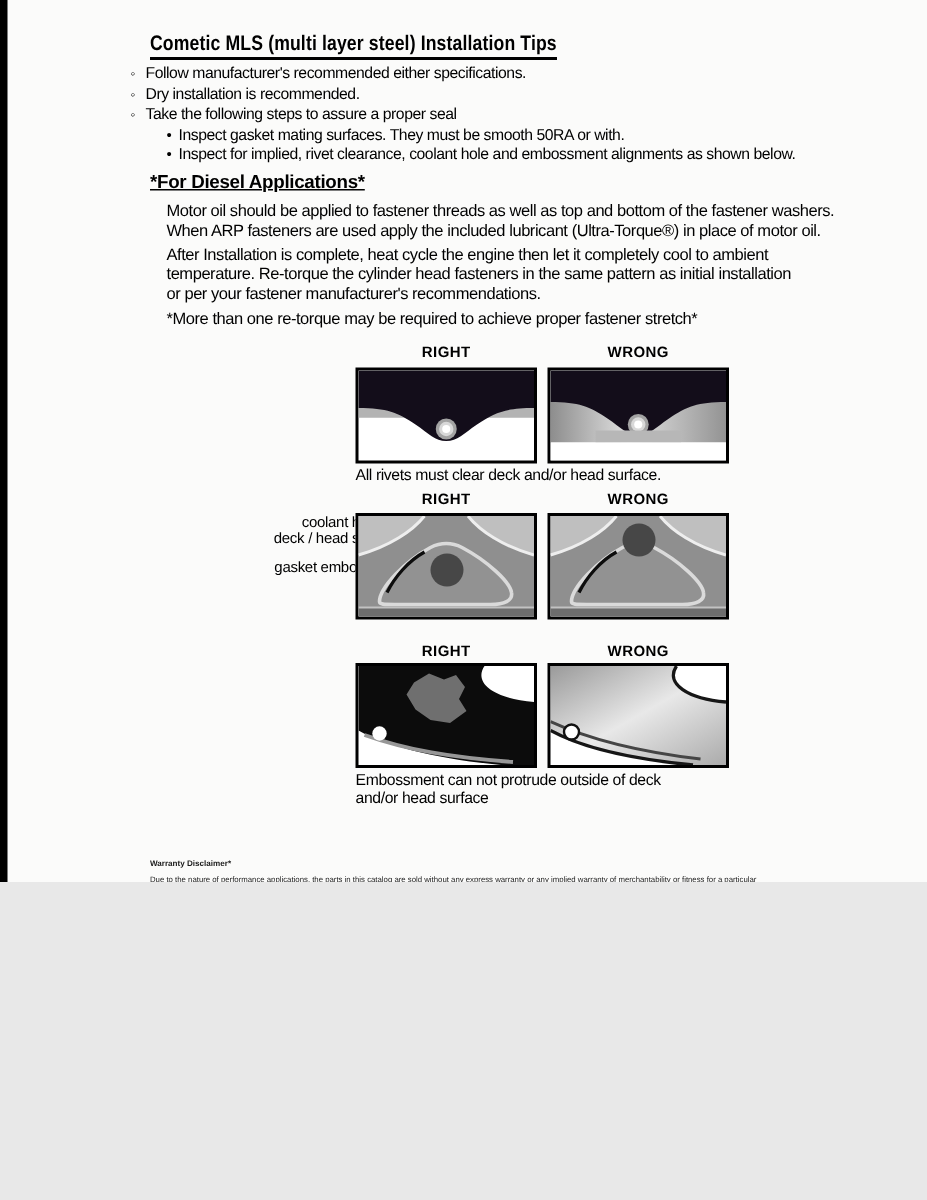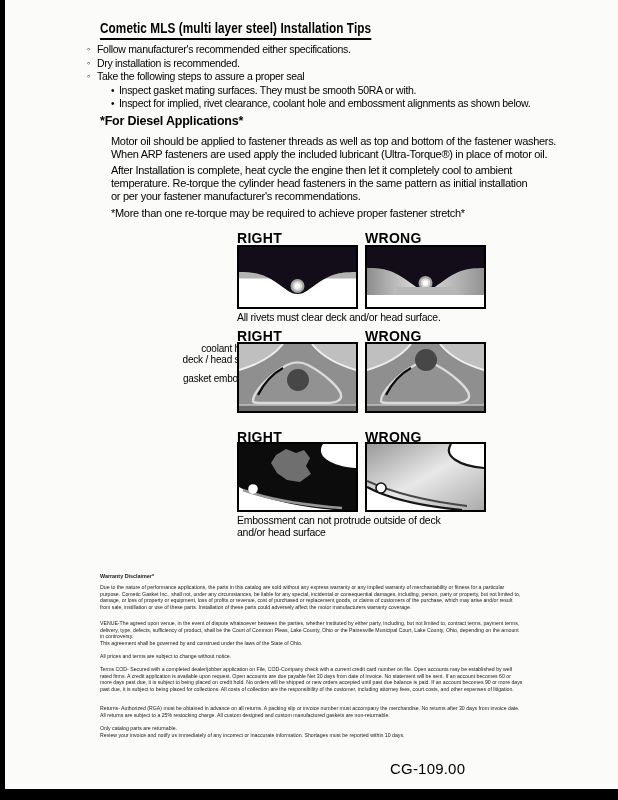--- a/index.html
+++ b/index.html
@@ -1,43 +1,43 @@
 <!DOCTYPE html>
 <html><head>
 <meta charset="utf-8">
 <style>
   html,body { margin:0; padding:0; background:#e8e8e8; }
   .page {
-    position:relative; width:618px; height:800px; margin:0 auto;
+    position:relative; width:618px; height:588px; margin:0 auto;
     background:#fbfbfa; overflow:hidden;
     font-family:"Liberation Sans", sans-serif; color:#000;
   }
   .edge-left { position:absolute; left:0; top:0; width:5px; height:800px; background:#000; }
   .edge-bottom { position:absolute; left:0; top:789px; width:618px; height:11px; background:#000; }
 
   .title {
     position:absolute; left:100px; top:20px;
     font-size:14px; font-weight:bold; white-space:nowrap;
     border-bottom:2px solid #000; padding-bottom:2px;
     transform:scaleX(0.84); transform-origin:left top; letter-spacing:0.1px;
   }
 
   .tips { position:absolute; left:87px; top:43px; }
   .tip { display:flex; font-size:10.5px; line-height:13.6px; letter-spacing:-0.3px; white-space:nowrap; }
   .tip .marker { width:10px; flex:0 0 10px; font-size:9px; }
   .tip.sub { margin-left:24px; }
   .tip.sub .marker { width:8px; flex:0 0 8px; font-size:10px; }
 
-  .diesel-heading { position:absolute; left:100px; top:114px; font-size:12.5px; font-weight:bold; letter-spacing:-0.2px; }
+  .diesel-heading { position:absolute; left:100px; top:114px; font-size:12.5px; font-weight:bold; letter-spacing:-0.2px;text-decoration:underline; }
   .body-p {
     position:absolute; left:100px; width:460px;
     font-size:11px; line-height:13.2px; letter-spacing:-0.3px; white-space:pre-line;margin-left:11px;
   }
 
-  .fig-label { position:absolute; width:121px; text-align:left; font-size:14px; font-weight:600; letter-spacing:0.3px; }
+  .fig-label { position:absolute; width:121px; text-align:center; font-size:10px; font-weight:600; letter-spacing:0.3px; }
   .panel { position:absolute; width:117px; border:2px solid #000; background:#fff; }
   .panel svg { display:block; }
   .fig-caption { position:absolute; font-size:10.5px; font-weight:400; line-height:11.5px; letter-spacing:-0.25px; white-space:pre-line; }
   .callout { position:absolute; font-size:10px; line-height:11px; letter-spacing:-0.2px; text-align:right; white-space:pre-line; }
   .leaders { position:absolute; left:0; top:0; pointer-events:none; }
 
   .disc { position:absolute; left:100px; width:424px; font-size:5.2px; line-height:6.5px; color:#1a1a1a; white-space:pre-line; }
   .disc-head { font-weight:bold; font-size:5.4px; }
   .doc-code { position:absolute; left:390px; top:760px; font-size:15px; letter-spacing:0.2px; }
 </style>

